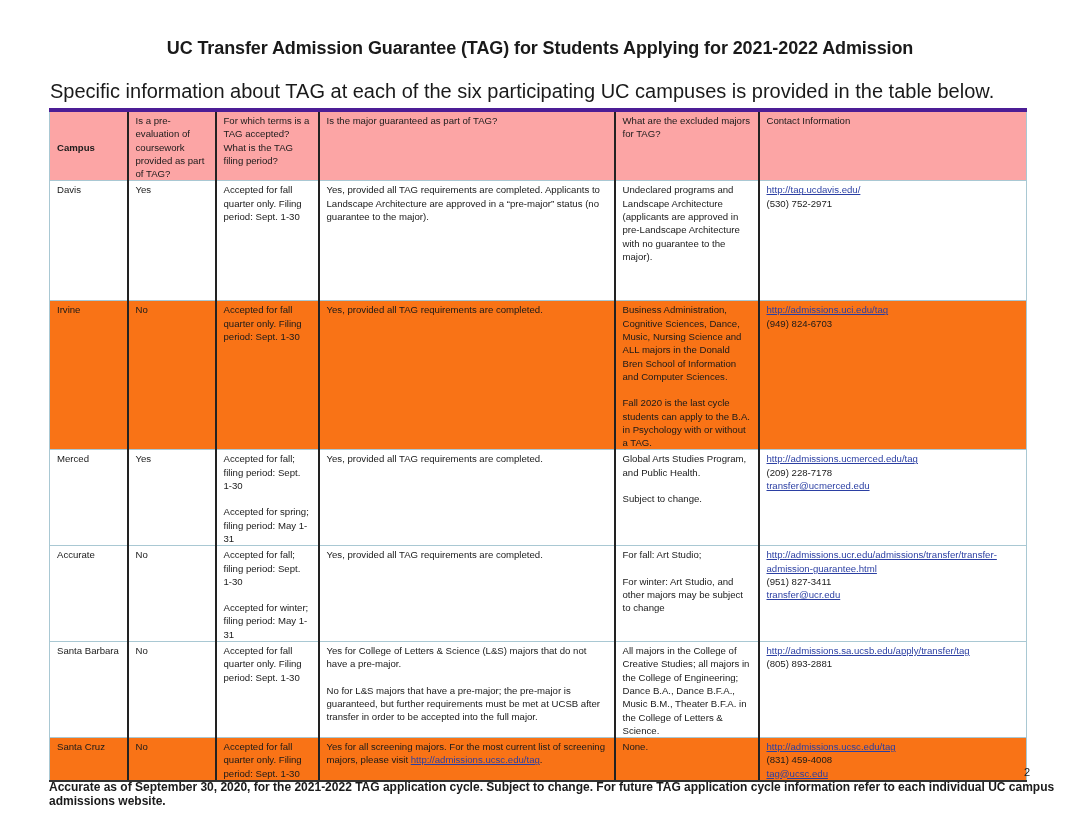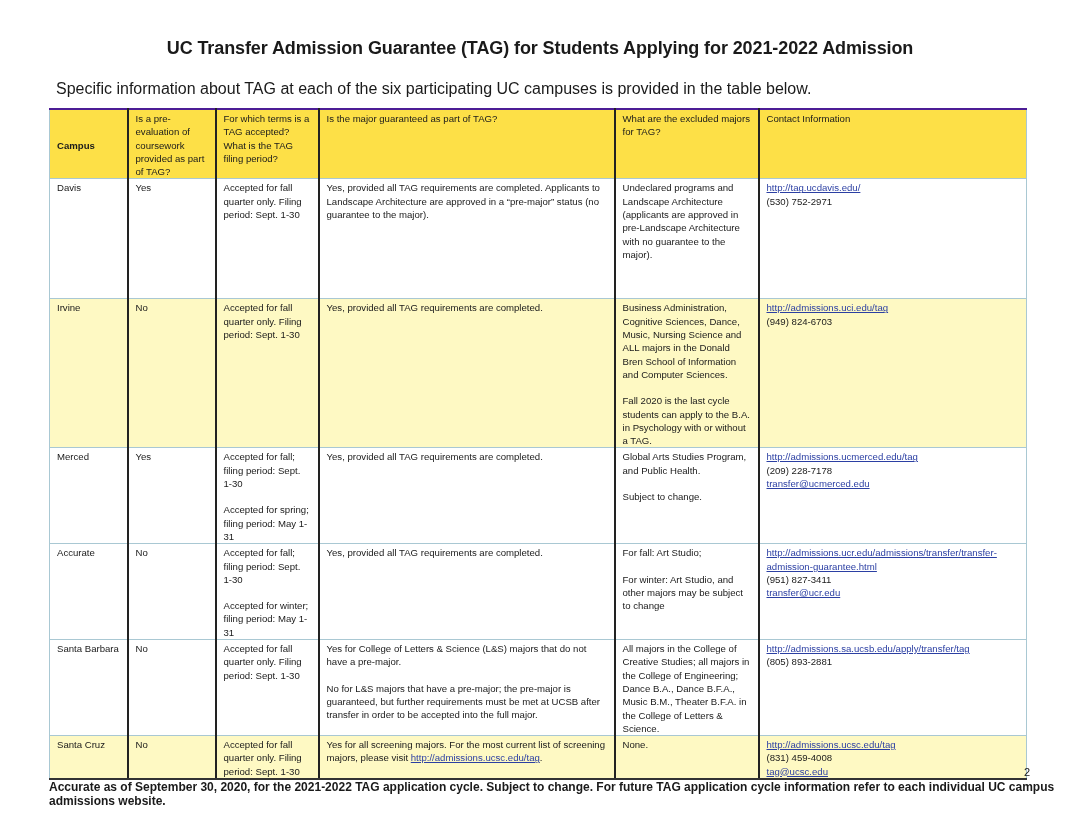--- a/index.html
+++ b/index.html
@@ -1,31 +1,31 @@
 <!DOCTYPE html>
 <html><head>
 <meta charset="utf-8">
 <style>
   html, body { margin: 0; padding: 0; background: #ffffff; }
   body { width: 1080px; height: 834px; position: relative; overflow: hidden;
          font-family: "Liberation Sans", sans-serif; color: #1a1a1a; }
   .title { position: absolute; top: 38px; left: 0; width: 1080px; text-align: center;
            font-size: 18px; font-weight: bold; letter-spacing: -0.1px; }
-  .intro { position: absolute; top: 80px; left: 56px; font-size: 16px; }
+  .intro { position: absolute; top: 80px; left: 50px; font-size: 20px; }
   table.tag { position: absolute; top: 108px; left: 49px; width: 977px;
               border-collapse: collapse; table-layout: fixed; font-size: 9.6px; line-height: 13.3px; }
   table.tag td, table.tag th { vertical-align: top; padding: 2px 7px 0 7px;
               border-top: 1.5px solid #a9c8d3; border-bottom: 1.5px solid #a9c8d3;
               border-left: 2px solid #222; border-right: 2px solid #222; text-align: left; font-weight: normal; }
   table.tag tr > *:first-child { border-left: 1.5px solid #a9c8d3; }
   table.tag tr > *:last-child { border-right: 1.5px solid #a9c8d3; }
-  table.tag thead th { background: #fde047; border-top: 2px solid #4c1d95; height: 62px; }
+  table.tag thead th { background: #fca5a5; border-top: 4px solid #4c1d95; height: 62px; }
   table.tag thead th.campus-h { vertical-align: middle; font-weight: bold; }
   table.tag tbody tr:last-child td { border-bottom: 2.5px solid #333; }
-  tr.alt td { background: #fef9c3; }
+  tr.alt td { background: #f97316; }
   td.campus { font-weight: bold; }
   .para { display: block; }
   .para + .para { margin-top: 13px; }
   a.link { color: #2b3fa3; text-decoration: underline; }
   .line { display: block; }
   .pagenum { position: absolute; top: 766px; left: 1024px; font-size: 11px; }
   .footer { position: absolute; top: 780px; left: 49px; font-size: 12px; font-weight: bold; }
 </style>
 </head>
 <body>

